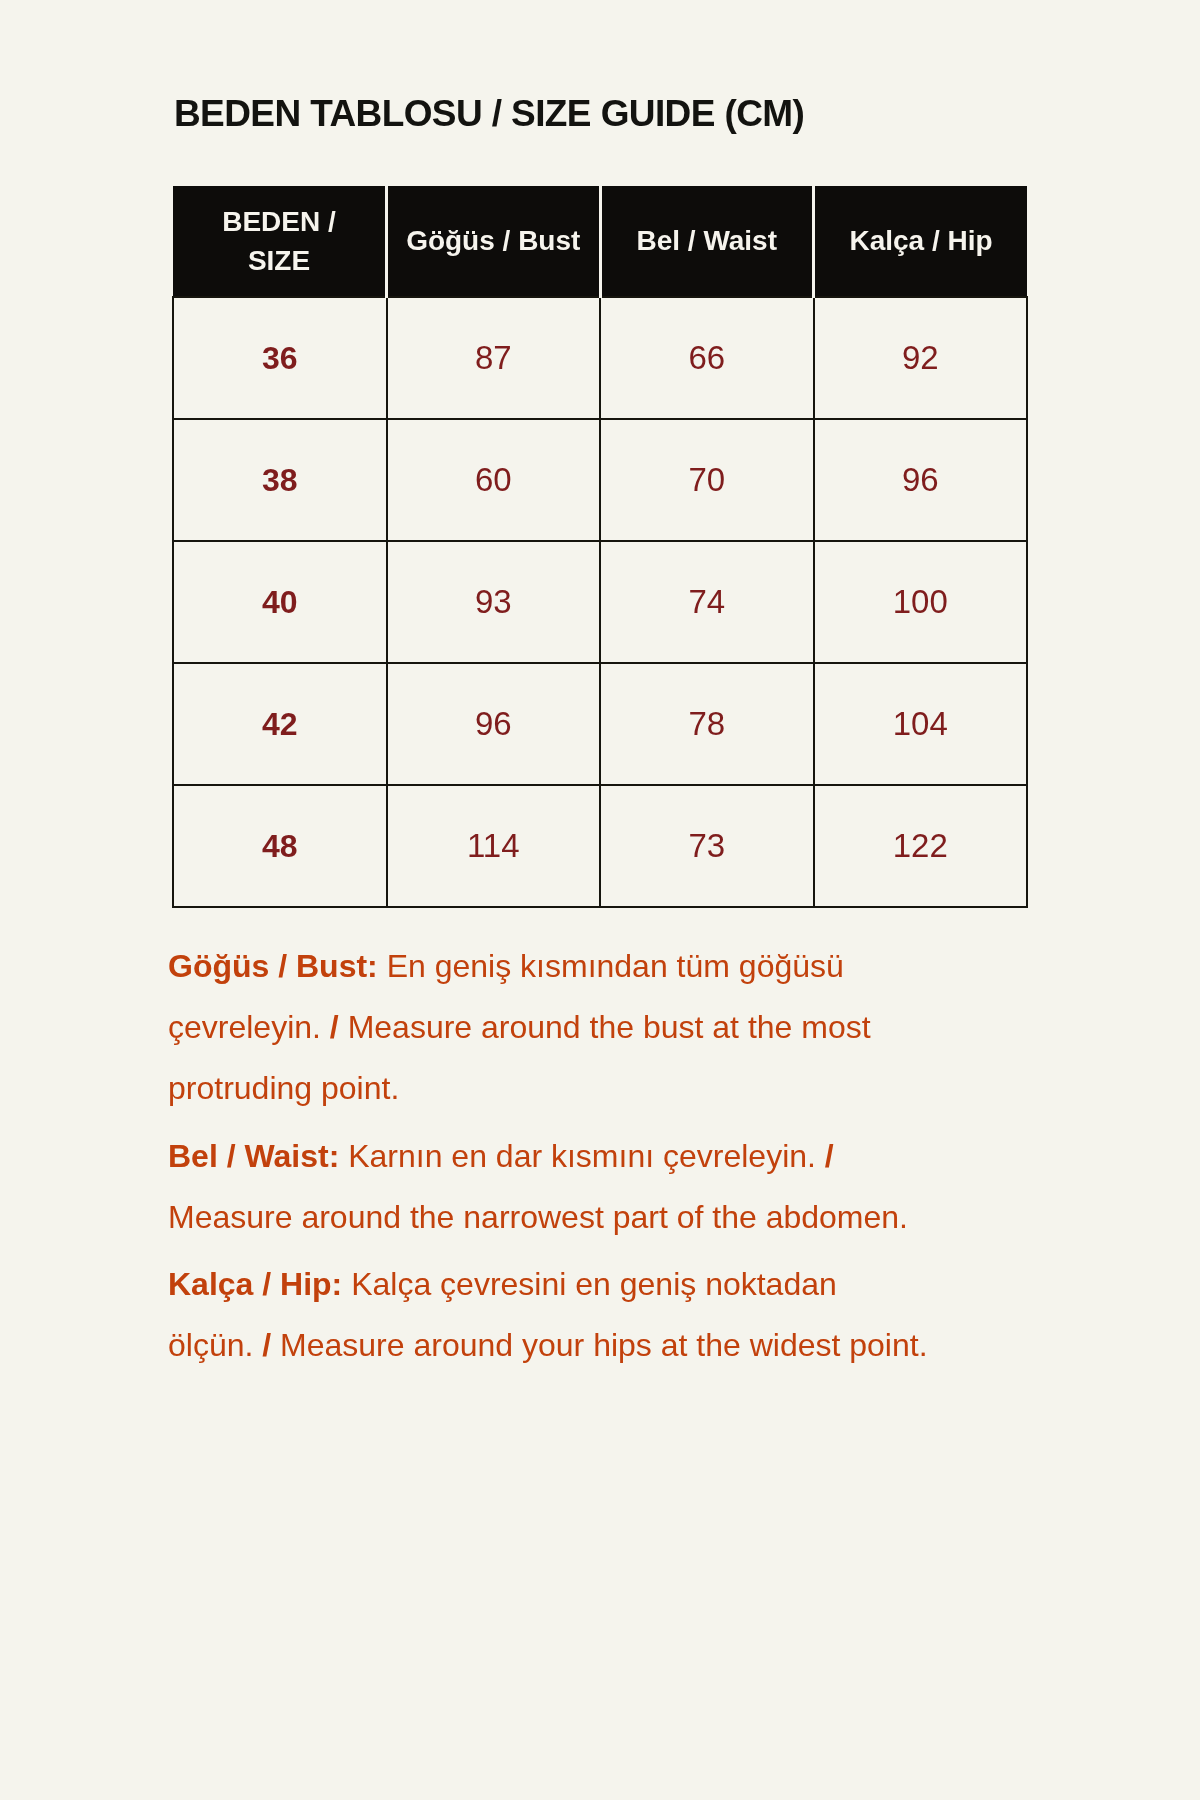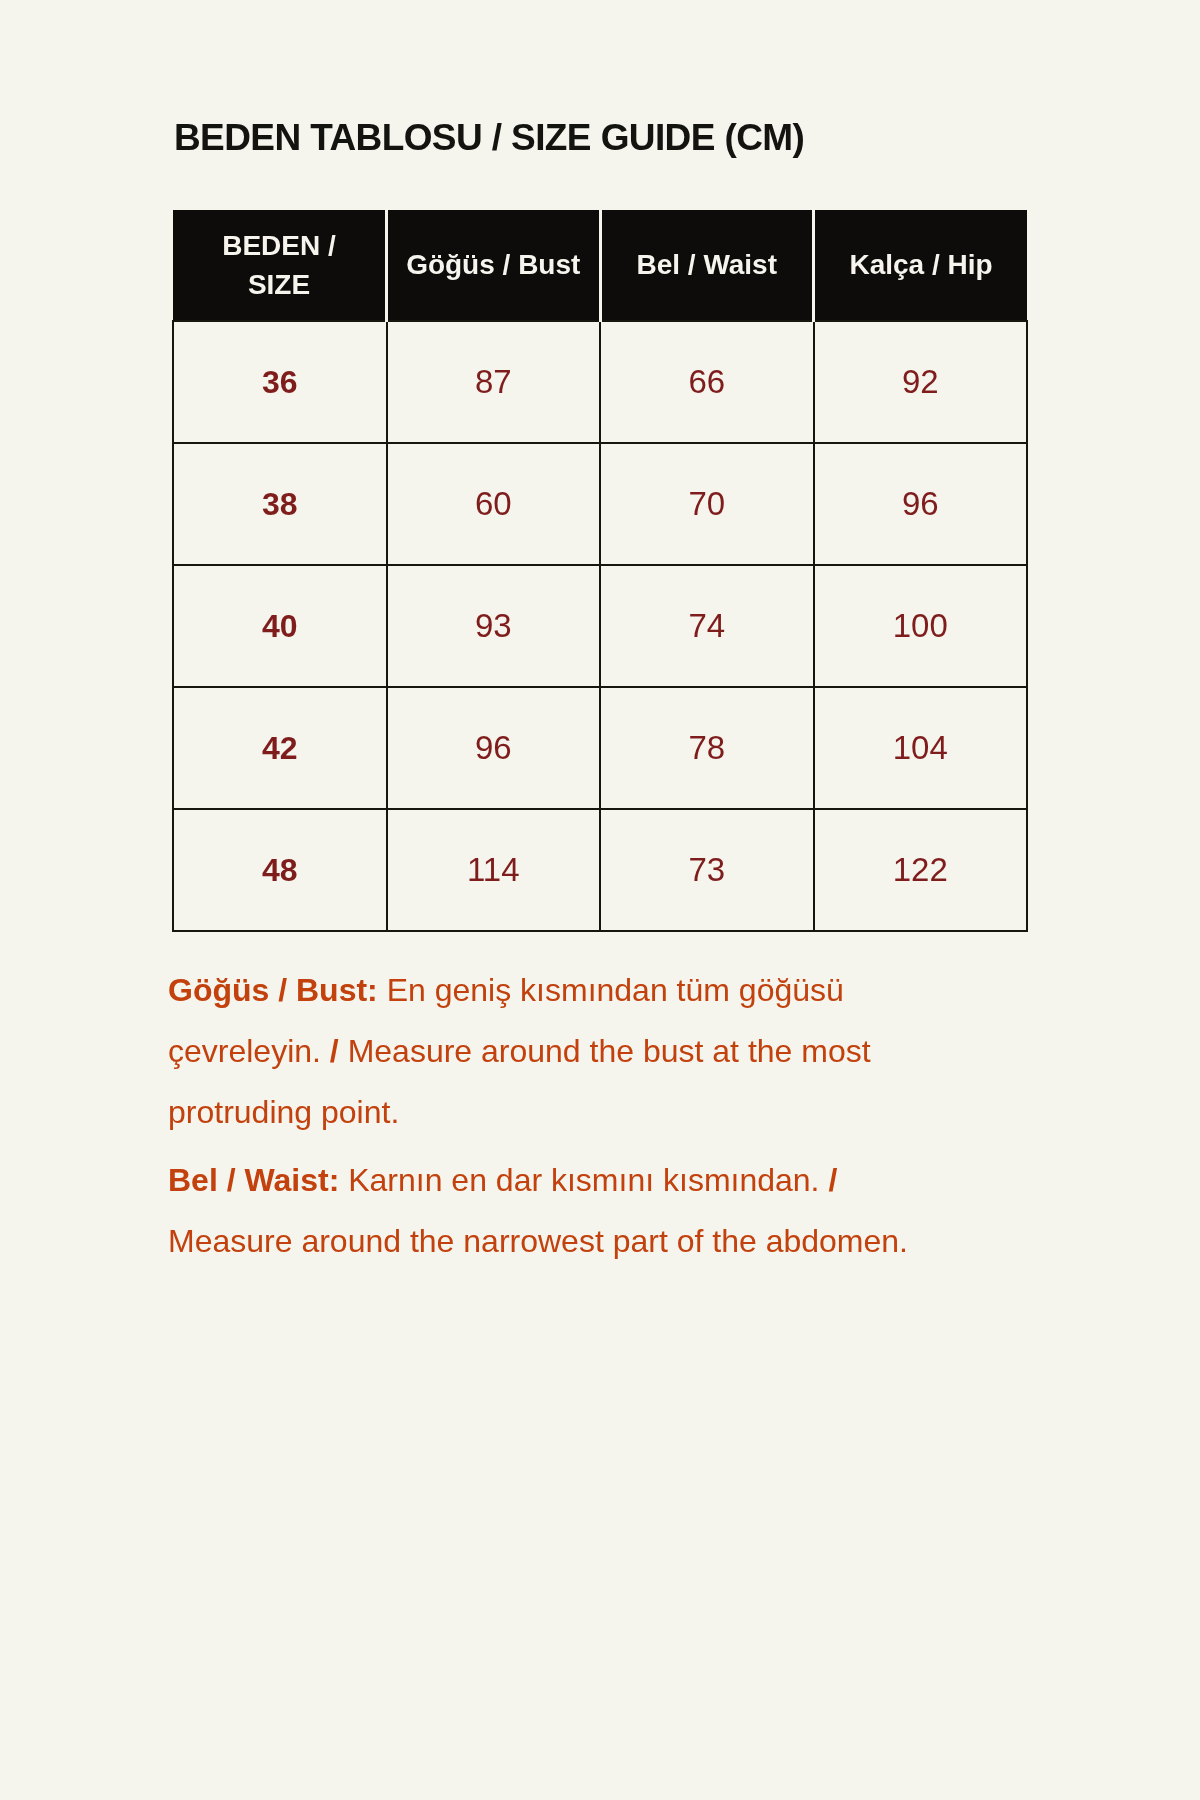--- a/index.html
+++ b/index.html
@@ -15,21 +15,21 @@
     overflow: hidden;
   }
   .content {
     position: absolute;
     left: 172px;
     top: 0;
     width: 900px;
   }
   .title {
     margin: 0;
-    padding-top: 116px;
+    padding-top: 92px;
     margin-left: 2px;
     margin-bottom: 50px;
     font-size: 37px;
     line-height: 1.2;
     font-weight: bold;
     letter-spacing: -0.6px;
     color: #131310;
   }
   table.size-table {
     width: 856px;
@@ -133,20 +133,26 @@
 
     <div class="notes">
       <p>
         <strong>Göğüs / Bust:</strong>
         <span>En geniş kısmından tüm göğüsü çevreleyin.</span>
         <strong>/</strong>
         <span>Measure around the bust at the most protruding point.</span>
       </p>
       <p>
         <strong>Bel / Waist:</strong>
-        <span>Karnın en dar kısmını kısmından.</span>
+        <span>Karnın en dar kısmını çevreleyin.</span>
         <strong>/</strong>
         <span>Measure around the narrowest part of the abdomen.</span>
+      </p>
+      <p>
+        <strong>Kalça / Hip:</strong>
+        <span>Kalça çevresini en geniş noktadan ölçün.</span>
+        <strong>/</strong>
+        <span>Measure around your hips at the widest point.</span>
       </p>
     </div>
 
   </div>
 </div>
 
 </body></html>

